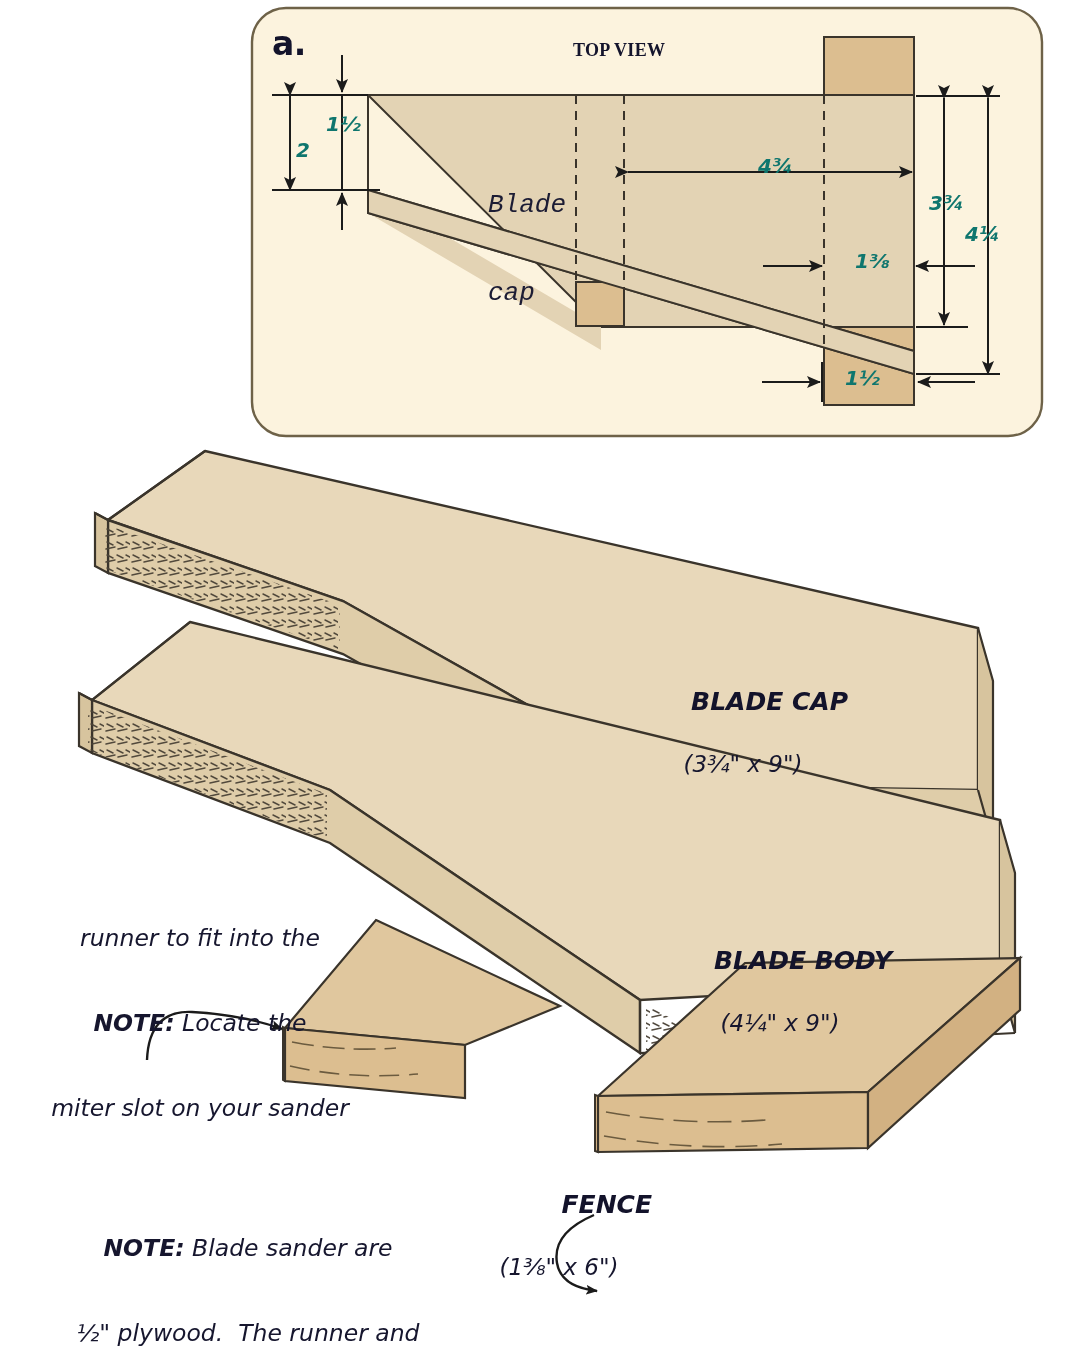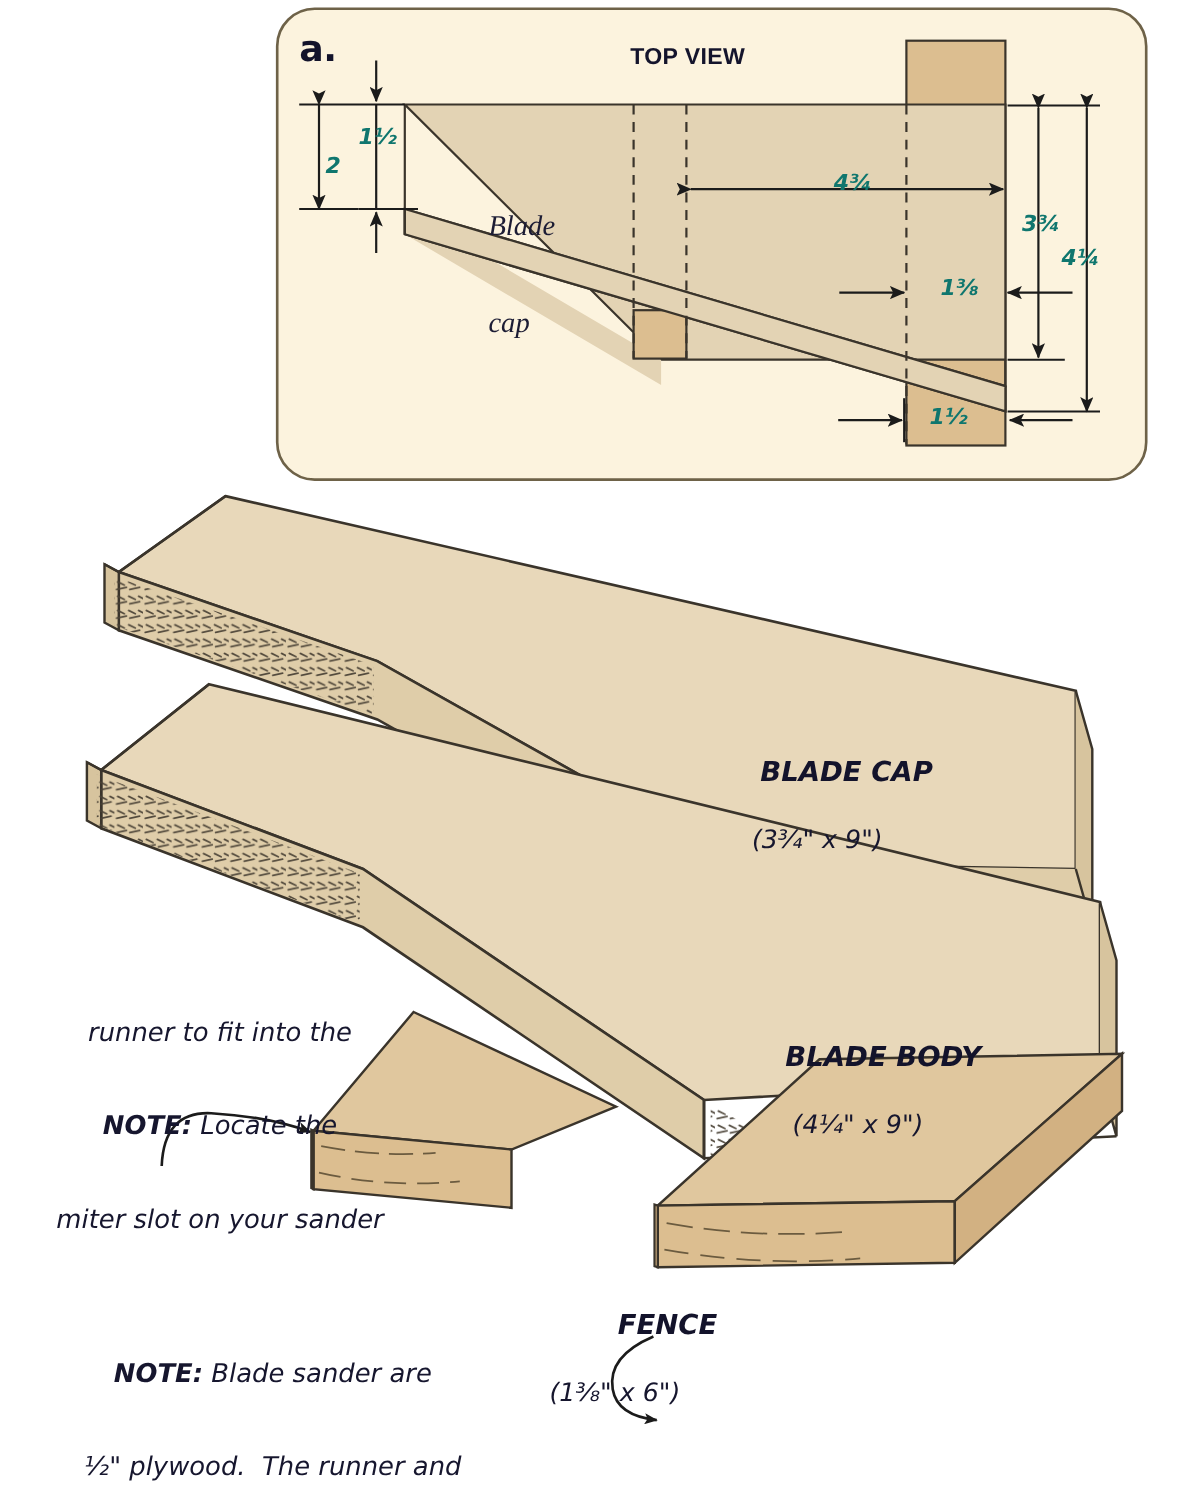--- a/index.html
+++ b/index.html
@@ -30,37 +30,38 @@
   }
 
   
   .txt {
     position: absolute;
     color: #1a1a2e;
     white-space: pre;
     line-height: 1.12;
   }
   .ital {
-    font-family: Liberation Serif, serif;
-    font-style: italic;
+    font-family: Liberation Mono, monospace;
+    font-style: italic;
+    margin-left: 44px;
   }
 
   .step-label {
     left: 272px; top: 26px;
     font-family: "DejaVu Sans", sans-serif;
     font-weight: bold;
     font-size: 33px;
     letter-spacing: -0.5px;
     color: #13132b;
   }
   .topview-title {
     left: 573px; top: 40px;
-    font-family: Liberation Sans, sans-serif;
-    font-weight: bold;
-    font-size: 21px;
+    font-family: Liberation Serif, serif;
+    font-weight: bold;
+    font-size: 18px;
     letter-spacing: 0.3px;
     color: #14142c;
   }
   .bladecap-word {
     left: 444px; top: 133px;
     font-size: 26px;
     color: #1c1c34;
     text-align: left;
   }
   .bladecap-word span { display: block; }

